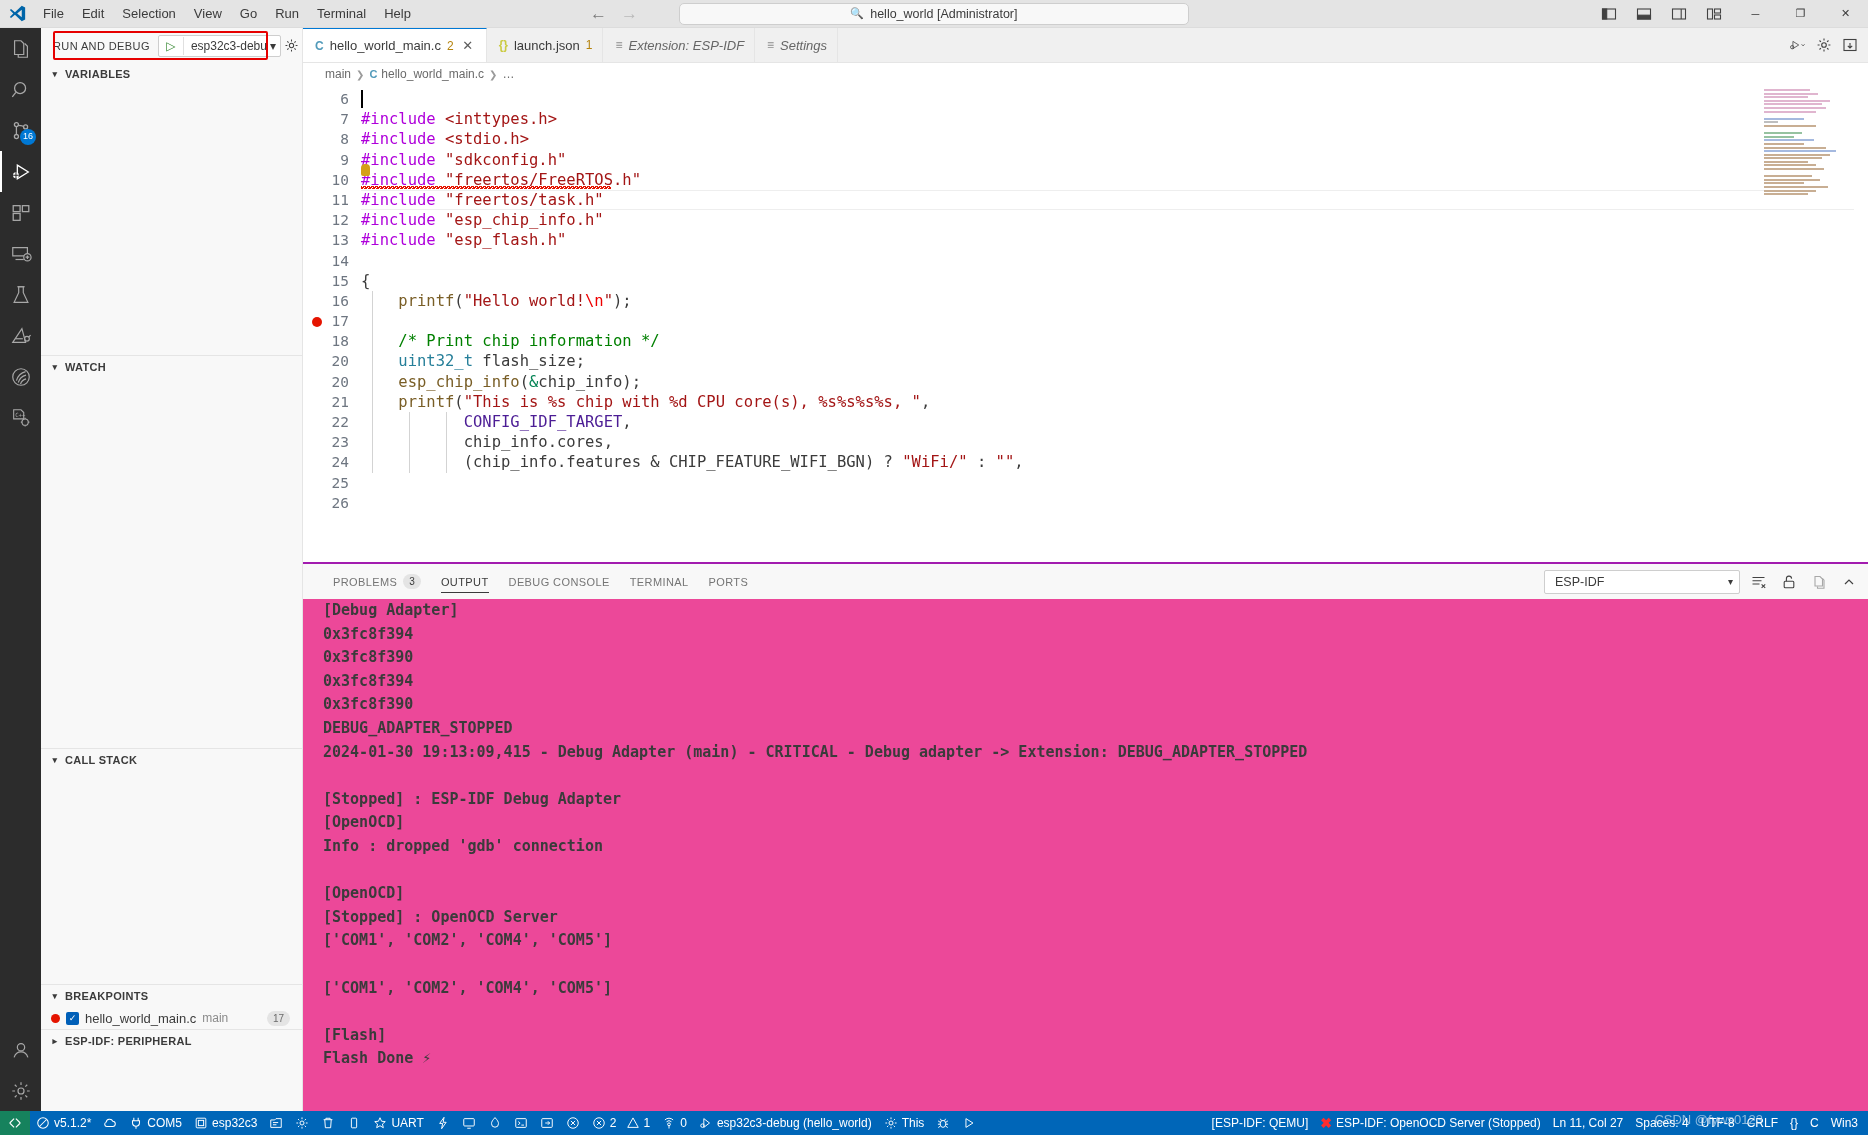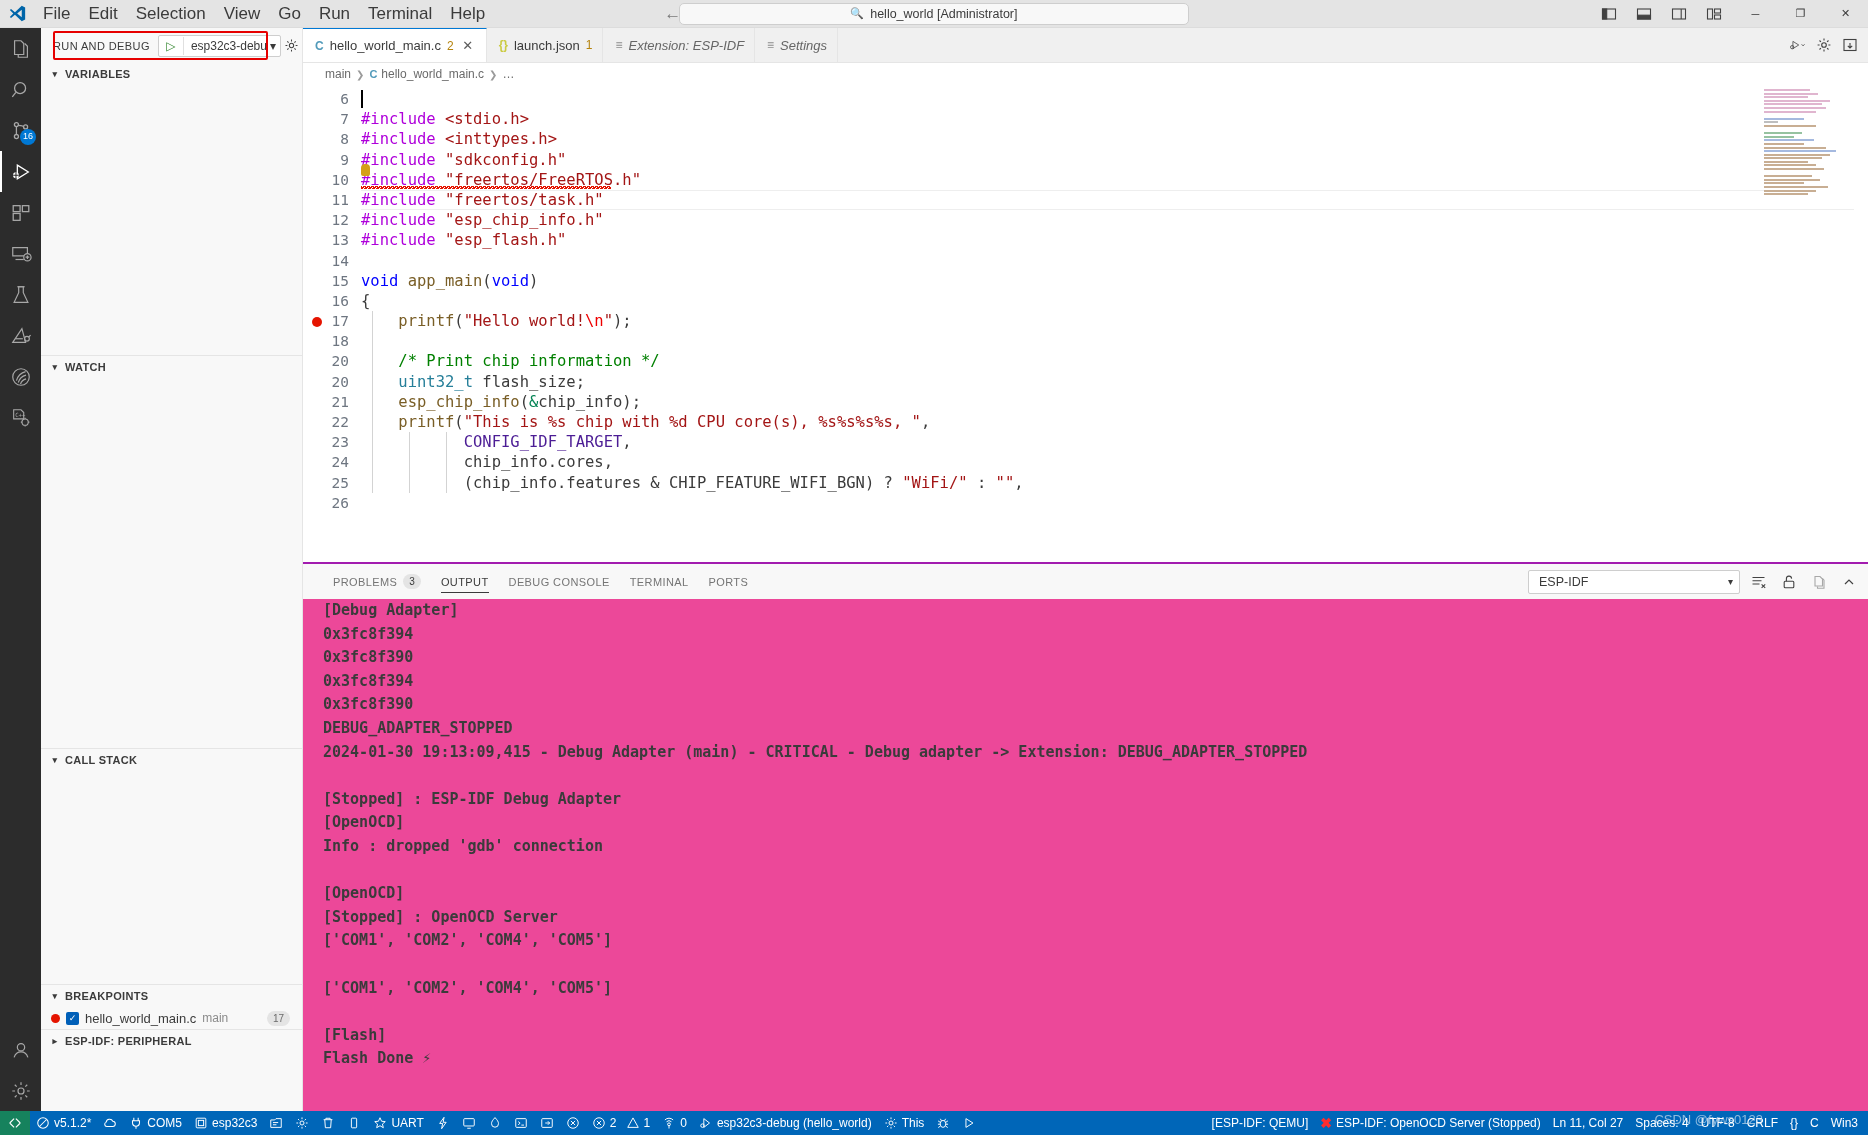--- a/index.html
+++ b/index.html
@@ -19,21 +19,21 @@
     height: 28px; flex: 0 0 28px;
     background: #e4e4e4;
     border-bottom: 1px solid #dcdcdc;
     display: flex; align-items: center;
     position: relative;
   }
   .vscode-logo { width: 34px; display: flex; align-items: center; justify-content: center; }
   .vscode-logo svg { width: 17px; height: 17px; }
   .menu { display: flex; align-items: center; gap: 0; }
   .menu-item {
-    padding: 4px 9px; font-size: 17px; color: #3b3b3b; cursor: default;
+    padding: 4px 9px; font-size: 13px; color: #3b3b3b; cursor: default;
     border-radius: 3px; line-height: 16px;
   }
   .nav-arrows { display: flex; align-items: center; gap: 14px; margin-left: 170px; color: #7a7a7a; }
   .nav-arrows span { font-size: 17px; line-height: 1; cursor: default; }
   .nav-arrows .disabled { color: #b9b9b9; }
   .qinput {
     position: absolute; left: 50%; transform: translateX(-50%);
     width: 510px; height: 22px; background: #f8f8f8;
     border: 1px solid #cecece; border-radius: 5px;
     display: flex; align-items: center; justify-content: center;
@@ -233,21 +233,21 @@
   .ptab.active { color: #3b3b3b; }
   .ptab.active::after {
     content: ''; position: absolute; left: 10px; right: 10px; bottom: 6px; height: 1px; background: #3b3b3b;
   }
   .ptab .cnt {
     background: #e4e4e4; color: #3b3b3b; border-radius: 9px; font-size: 10px;
     padding: 0 6px; line-height: 15px; letter-spacing: 0;
   }
   .panel-right { margin-left: auto; display: flex; align-items: center; gap: 8px; padding-right: 8px; }
   .psel {
-    width: 212px; height: 24px; border: 1px solid #cecece; background: #ffffff;
+    width: 196px; height: 24px; border: 1px solid #cecece; background: #ffffff;
     display: flex; align-items: center; padding: 0 6px 0 10px;
     font-size: 12.5px; color: #3b3b3b; border-radius: 2px;
   }
   .psel .chev { margin-left: auto; font-size: 10px; color: #3b3b3b; }
   .panel-right .pa { width: 22px; height: 22px; display: flex; align-items: center; justify-content: center; color: #424242; }
   .panel-right svg { width: 16px; height: 16px; }
 
   .output {
     flex: 1 1 auto; overflow: hidden; padding: 0 0 0 20px;
     font-family: "DejaVu Sans Mono", "Liberation Mono", monospace;
@@ -575,29 +575,28 @@
               <div class="ln">20</div>
               <div class="ln">21</div>
               <div class="ln">22</div>
               <div class="ln">23</div>
               <div class="ln">24</div>
               <div class="ln">25</div>
               <div class="ln">26</div>
             </div>
           <div class="codelines" id="codelines">
               <div class="cl"></div>
+              <div class="cl"><span class="pre">#include </span><span class="str">&lt;inttypes.h&gt;</span></div>
               <div class="cl"><span class="pre">#include </span><span class="str">&lt;stdio.h&gt;</span></div>
-              <div class="cl"><span class="pre">#include </span><span class="str">&lt;inttypes.h&gt;</span></div>
               <div class="cl"><span class="pre">#include </span><span class="str">"sdkconfig.h"</span></div>
               <div class="cl"><span class="pre">#include </span><span class="str">"freertos/FreeRTOS.h"</span><span class="squiggle" style="left: 0px; width: 250px;"></span><span class="lamp" style="left: 0px; top: -6px;"></span></div>
               <div class="cl"><span class="pre">#include </span><span class="str">"freertos/task.h"</span></div>
               <div class="cl"><span class="pre">#include </span><span class="str">"esp_chip_info.h"</span></div>
               <div class="cl"><span class="pre">#include </span><span class="str">"esp_flash.h"</span></div>
               <div class="cl"></div>
-              <div class="cl"><span class="kw">void </span><span class="fn">app_main</span><span class="pun">(</span><span class="kw">void</span><span class="pun">)</span></div>
               <div class="cl"><span class="pun">{</span></div>
               <div class="cl"><span class="indent-guide" style="left: 11px;"></span><span class="pun">    </span><span class="fn">printf</span><span class="pun">(</span><span class="str">"Hello world!</span><span class="esc">\n</span><span class="str">"</span><span class="pun">);</span></div>
               <div class="cl"><span class="indent-guide" style="left: 11px;"></span></div>
               <div class="cl"><span class="indent-guide" style="left: 11px;"></span><span class="pun">    </span><span class="cmt">/* Print chip information */</span></div>
               <div class="cl"><span class="indent-guide" style="left: 11px;"></span><span class="pun">    </span><span class="typ">uint32_t</span><span class="pun"> flash_size;</span></div>
               <div class="cl"><span class="indent-guide" style="left: 11px;"></span><span class="pun">    </span><span class="fn">esp_chip_info</span><span class="pun">(</span><span class="num">&amp;</span><span class="pun">chip_info);</span></div>
               <div class="cl"><span class="indent-guide" style="left: 11px;"></span><span class="pun">    </span><span class="fn">printf</span><span class="pun">(</span><span class="str">"This is %s chip with %d CPU core(s), %s%s%s%s, "</span><span class="pun">,</span></div>
               <div class="cl"><span class="indent-guide" style="left: 11px;"></span><span class="indent-guide" style="left: 48px;"></span><span class="indent-guide" style="left: 85px;"></span><span class="pun">           </span><span class="cst">CONFIG_IDF_TARGET</span><span class="pun">,</span></div>
               <div class="cl"><span class="indent-guide" style="left: 11px;"></span><span class="indent-guide" style="left: 48px;"></span><span class="indent-guide" style="left: 85px;"></span><span class="pun">           </span><span class="pun">chip_info.cores,</span></div>
               <div class="cl"><span class="indent-guide" style="left: 11px;"></span><span class="indent-guide" style="left: 48px;"></span><span class="indent-guide" style="left: 85px;"></span><span class="pun">           </span><span class="pun">(chip_info.features &amp; CHIP_FEATURE_WIFI_BGN) ? </span><span class="str">"WiFi/"</span><span class="pun"> : </span><span class="str">""</span><span class="pun">,</span></div>

